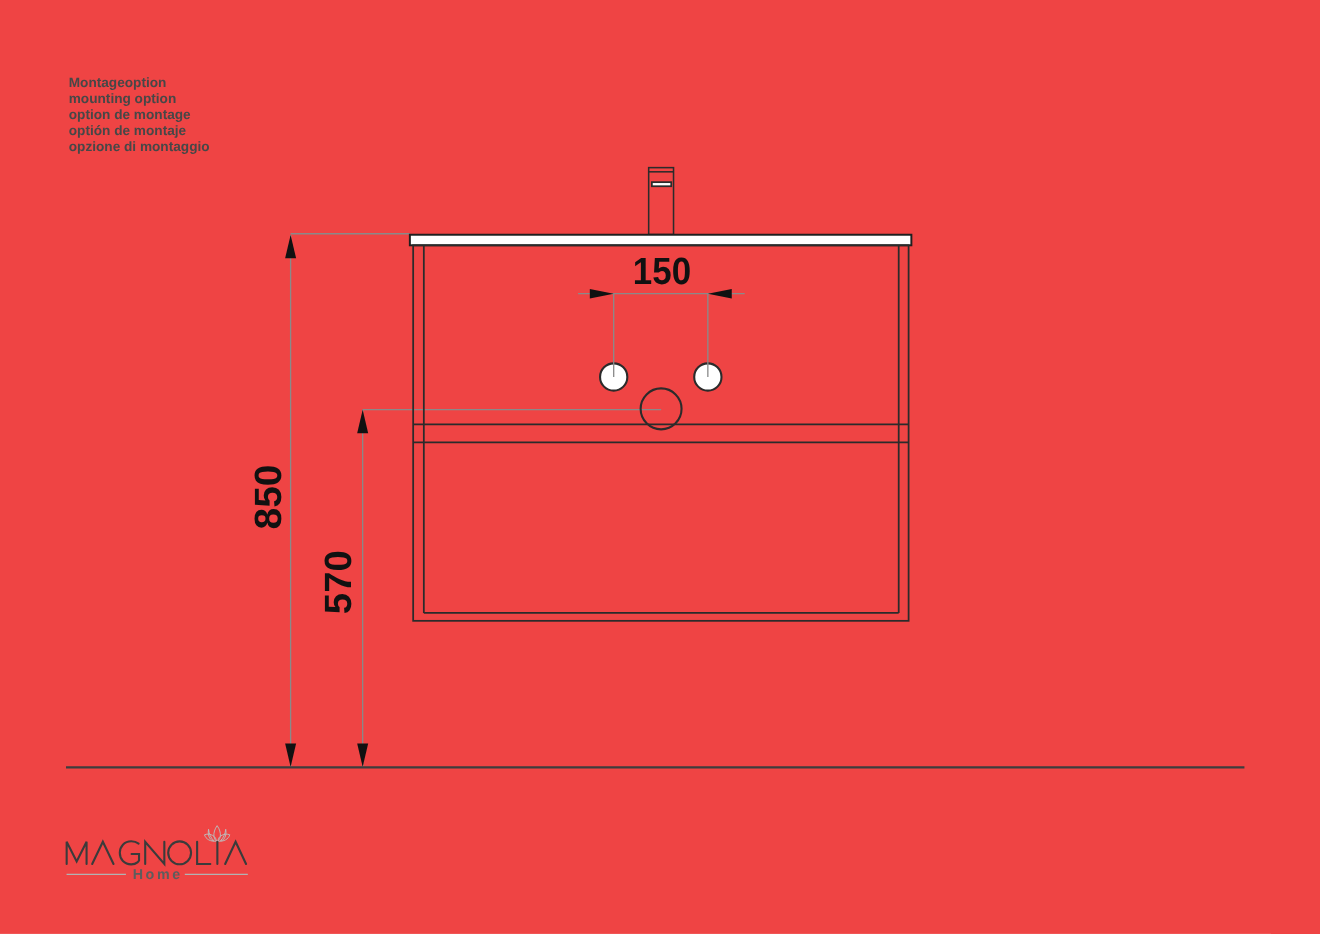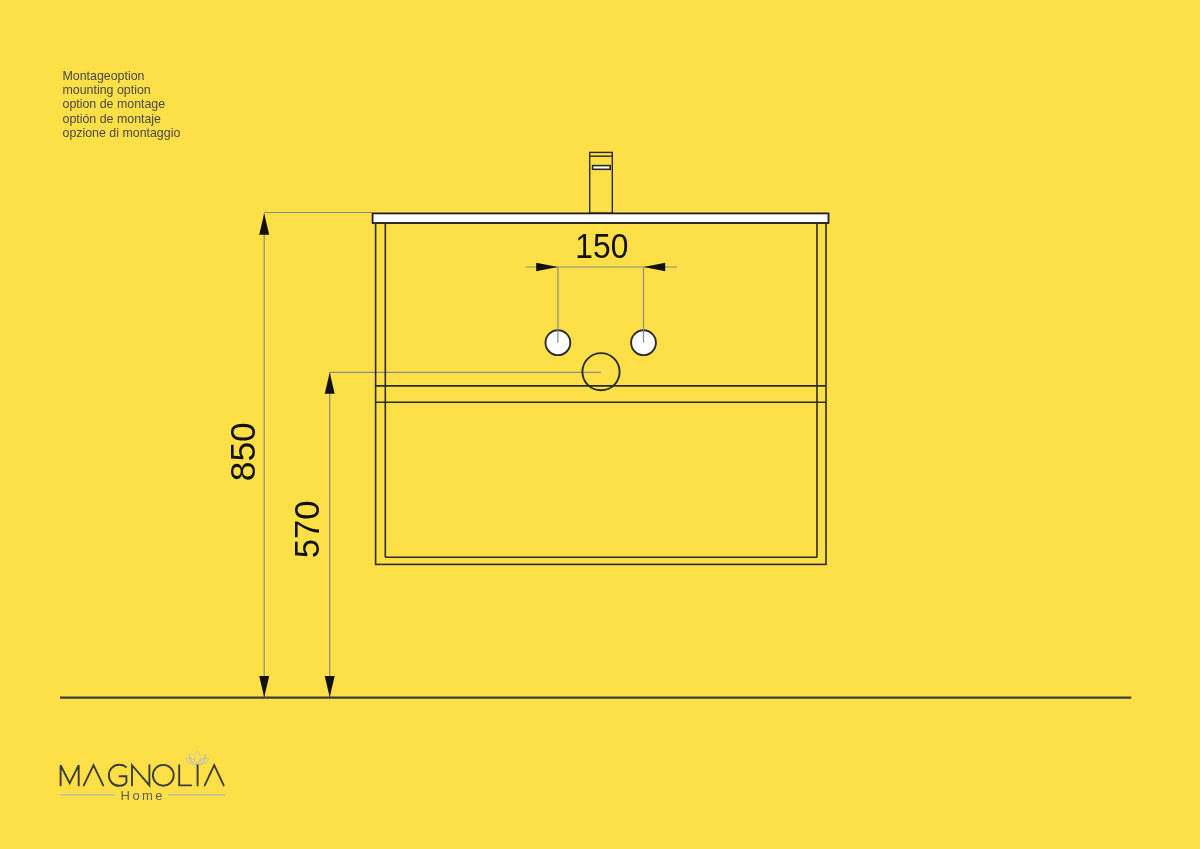--- a/index.html
+++ b/index.html
@@ -1,17 +1,17 @@
 <!DOCTYPE html>
 <html><head>
 <meta charset="utf-8">
 <style>
   html,body{margin:0;padding:0;background:#ffffff;}
-  .page{position:relative;width:1200px;height:849px;background:#fde047;overflow:hidden;
-        font-family:"Liberation Sans", sans-serif;}
+  .page{position:relative;width:1200px;height:849px;background:#ef4444;overflow:hidden;
+        font-family:"Liberation Sans", sans-serif;font-weight:bold;}
   svg{position:absolute;left:0;top:0;}
 </style>
 </head>
 <body>
 <div class="page">
 <svg width="1200" height="849" viewBox="0 0 1200 849">
 
   <g fill="#474747" font-size="12.4px" font-family="Liberation Sans, sans-serif">
     <text x="62.5" y="79.5">Montageoption</text>
     <text x="62.5" y="93.9">mounting option</text>

